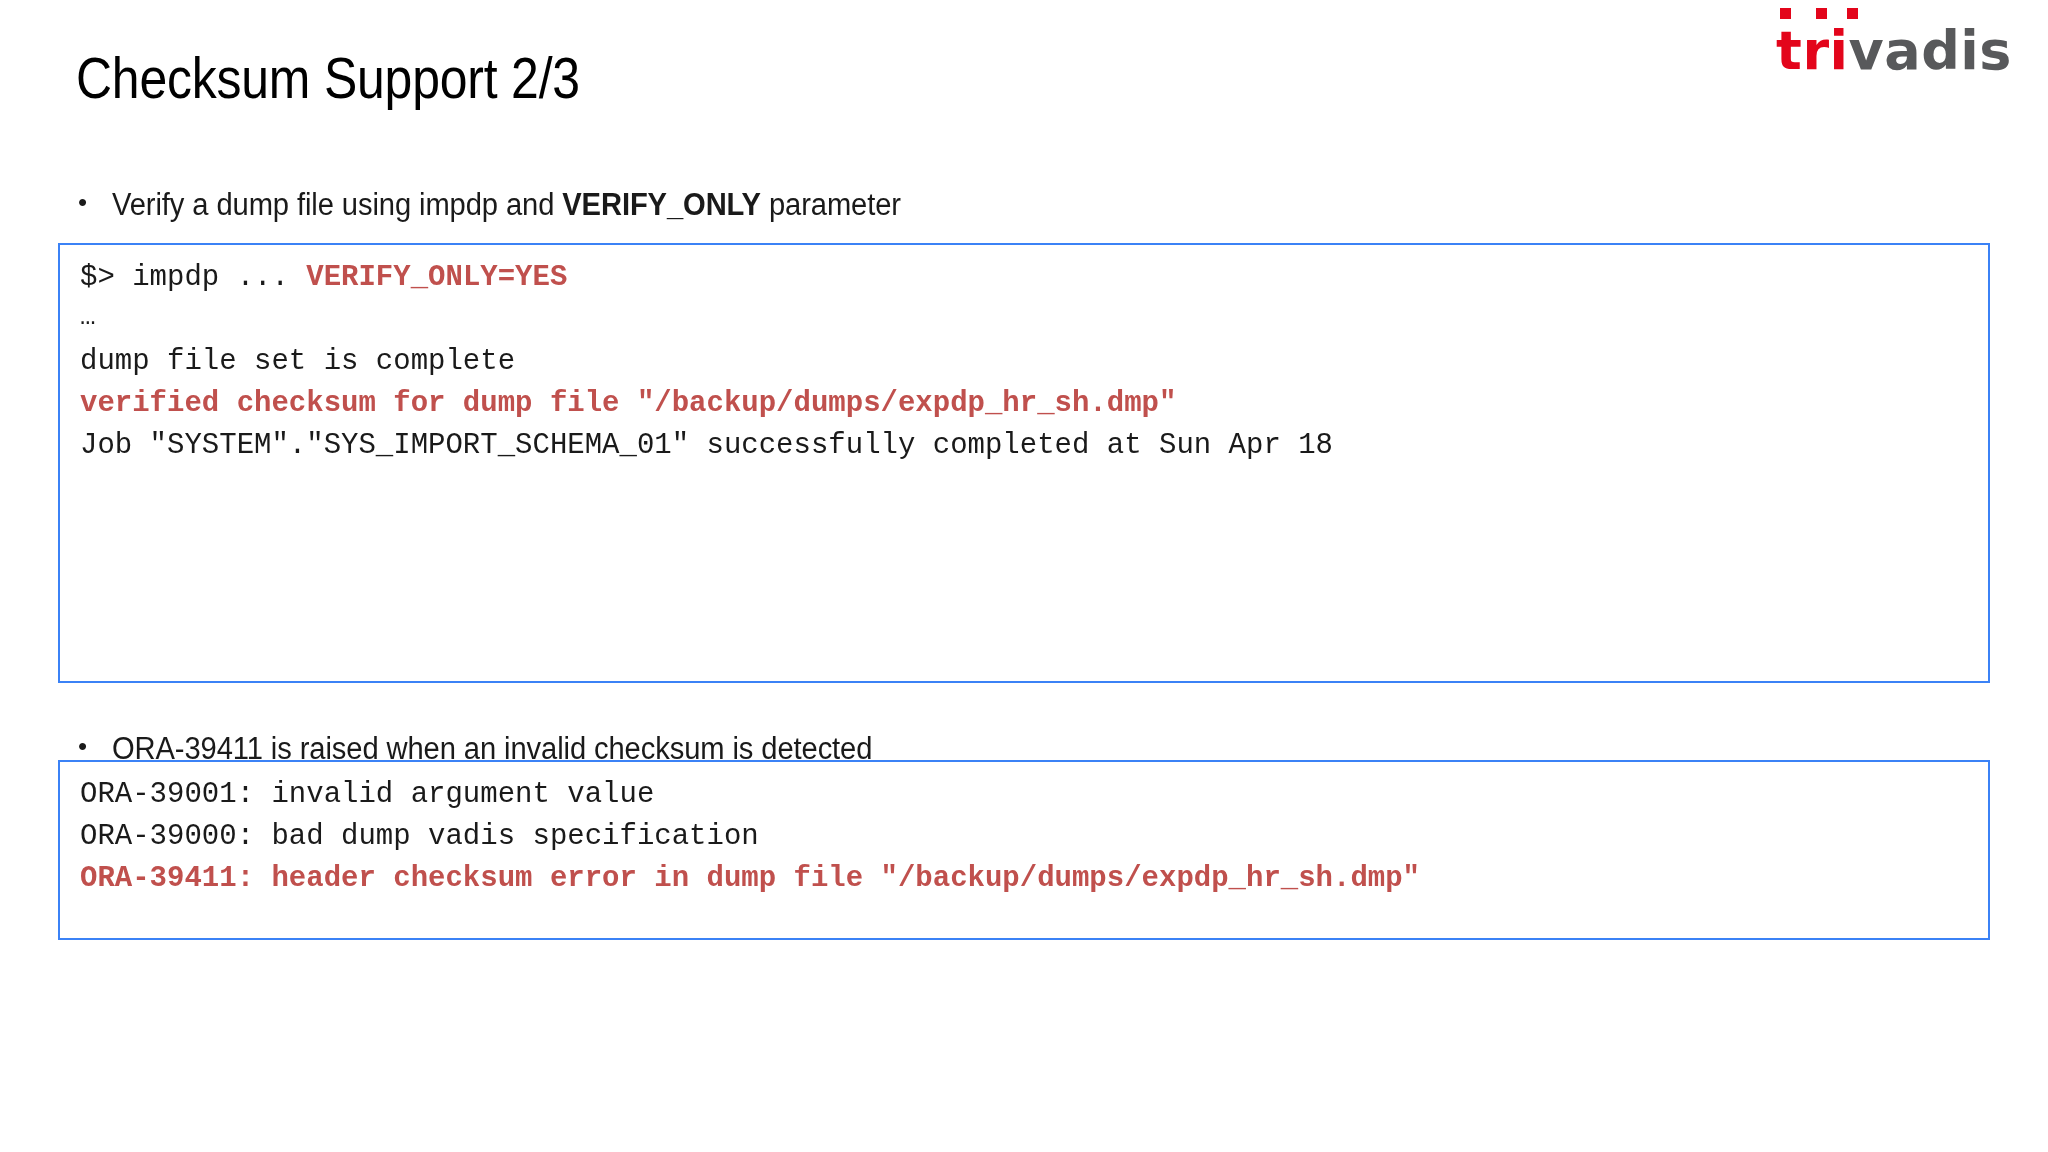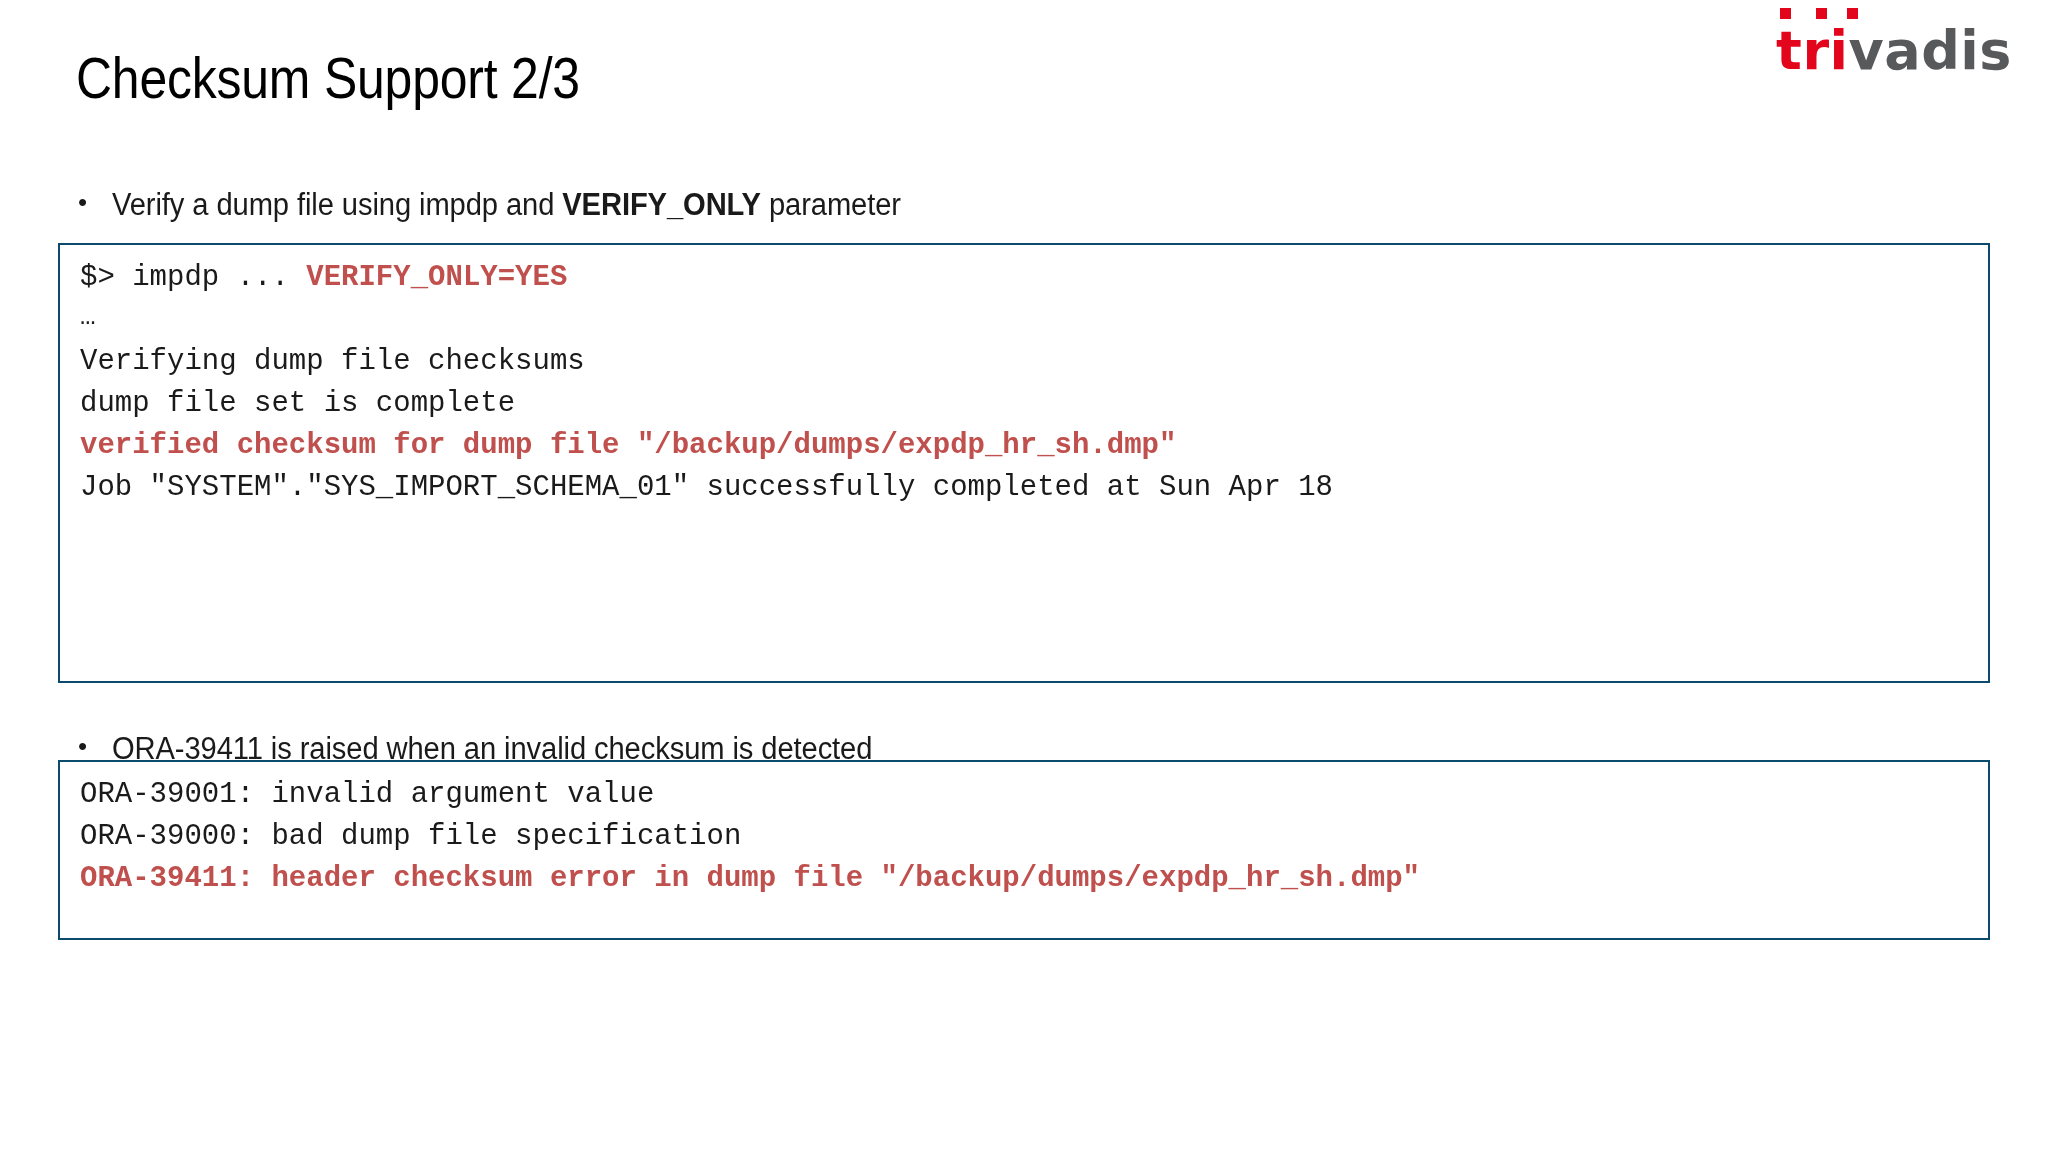--- a/index.html
+++ b/index.html
@@ -99,21 +99,21 @@
   .bullet b { font-weight: 700; }
 
   #bullet-1 { top: 186px; }
   #bullet-2 { top: 730px; }
 
   
   .code-box {
     position: absolute;
     left: 58px;
     width: 1932px;
-    border: 2px solid #0c4a6e;
+    border: 2px solid #3b82f6;
     background: #FFFFFF;
     box-sizing: border-box;
     padding: 16px 0 16px 20px;
     font-family: "Liberation Mono", "DejaVu Sans Mono", monospace;
     font-size: 29px;
     line-height: 1.15;
     color: #1a1a1a;
     letter-spacing: 0px;
     overflow: hidden;
   }
@@ -150,28 +150,27 @@
 <div class="slide-title">Checksum Support 2/3</div>
 
 <div class="bullet" id="bullet-1">
   <span class="dot">•</span>
   <span class="btext"><span>Verify a dump file using impdp and </span><b>VERIFY_ONLY</b><span> parameter</span></span>
 </div>
 
 <div class="code-box" id="code-box-1">
     <div class="code-line"><span class="plain">$&gt; impdp ... </span><span class="red">VERIFY_ONLY=YES</span></div>
     <div class="code-line ellipsis"><span class="plain">…</span></div>
-    <div class="code-line"><span class="plain">Verifying dump file checksums</span></div>
     <div class="code-line"><span class="plain">dump file set is complete</span></div>
     <div class="code-line"><span class="red">verified checksum for dump file "/backup/dumps/expdp_hr_sh.dmp"</span></div>
     <div class="code-line"><span class="plain">Job "SYSTEM"."SYS_IMPORT_SCHEMA_01" successfully completed at Sun Apr 18</span></div>
   </div>
 
 <div class="bullet" id="bullet-2">
   <span class="dot">•</span>
   <span class="btext">ORA-39411 is raised when an invalid checksum is detected</span>
 </div>
 
 <div class="code-box" id="code-box-2">
     <div class="code-line"><span class="plain">ORA-39001: invalid argument value</span></div>
-    <div class="code-line"><span class="plain">ORA-39000: bad dump file specification</span></div>
+    <div class="code-line"><span class="plain">ORA-39000: bad dump vadis specification</span></div>
     <div class="code-line"><span class="red">ORA-39411: header checksum error in dump file "/backup/dumps/expdp_hr_sh.dmp"</span></div>
   </div>
 
 </body></html>

